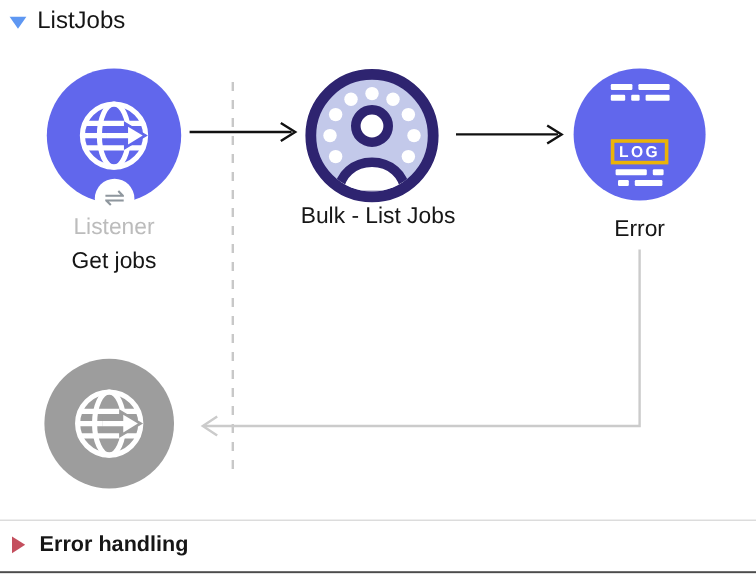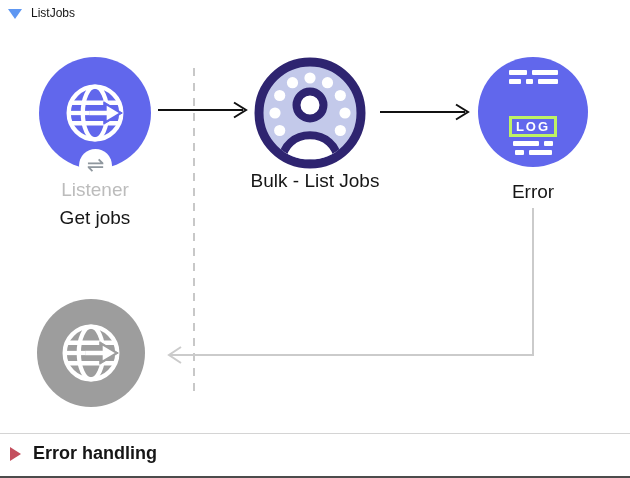--- a/index.html
+++ b/index.html
@@ -5,21 +5,21 @@
   * { margin:0; padding:0; box-sizing:border-box; }
   html,body { background:#fff; }
   body { font-family:"Liberation Sans", sans-serif; }
   .canvas {
     position:relative; width:630px; height:478px; background:#ffffff; overflow:hidden;
   }
 
   
   .flow-header { position:absolute; left:8px; top:6px; display:flex; align-items:center; gap:9px; cursor:pointer; }
   .tri-down { width:0; height:0; border-left:7px solid transparent; border-right:7px solid transparent; border-top:10px solid #5e97f2; margin-top:2px; }
-  .flow-title { font-size:12px; color:#151515; }
+  .flow-title { font-size:20px; color:#151515; }
 
   
   .node { position:absolute; border-radius:50%; display:flex; align-items:center; justify-content:center; }
   .node-listener { left:39px; top:57px; width:112px; height:112px; background:#6167ec; color:#6167ec; }
   .node-logger   { left:478px; top:57px; width:110px; height:110px; background:#6167ec; }
   .node-response { left:37px; top:299px; width:108px; height:108px; background:#9d9d9d; color:#9d9d9d; }
   .node svg.globe { width:78px; height:78px; display:block; }
 
   .badge { position:absolute; left:79px; top:149px; width:33px; height:33px; background:#fff; border-radius:50%;
            display:flex; align-items:center; justify-content:center; color:#8f979e;
@@ -30,21 +30,21 @@
   .lbl-getjobs  { left:19px; top:207px; width:152px; }
   .lbl-bulk     { left:218px; top:170px; width:194px; }
   .lbl-logger   { left:458px; top:181px; width:150px; }
 
   .bulk-node { position:absolute; left:252px; top:55px; width:116px; height:116px; }
 
   
   .log-icon { display:flex; flex-direction:column; align-items:center; gap:4px; }
   .log-row { display:flex; gap:5px; }
   .bar { height:5px; background:#fff; border-radius:1px; }
-  .log-box { width:48px; height:21px; border:3px solid #bef264; display:flex; align-items:center; justify-content:center;
+  .log-box { width:48px; height:21px; border:3px solid #eab308; display:flex; align-items:center; justify-content:center;
              color:#fff; font-size:13px; font-weight:bold; letter-spacing:2px;margin-top:28px; }
 
   
   .dashed-line { position:absolute; left:193px; top:68px; width:2px; height:325px;
                  background:repeating-linear-gradient(to bottom, #c8c8c8 0px, #c8c8c8 8px, transparent 8px, transparent 15px); }
   .conn { position:absolute; }
 
   
   .divider { position:absolute; left:0; width:630px; height:1px; background:#d4d4d4; }
   .divider-top { top:433px; }

